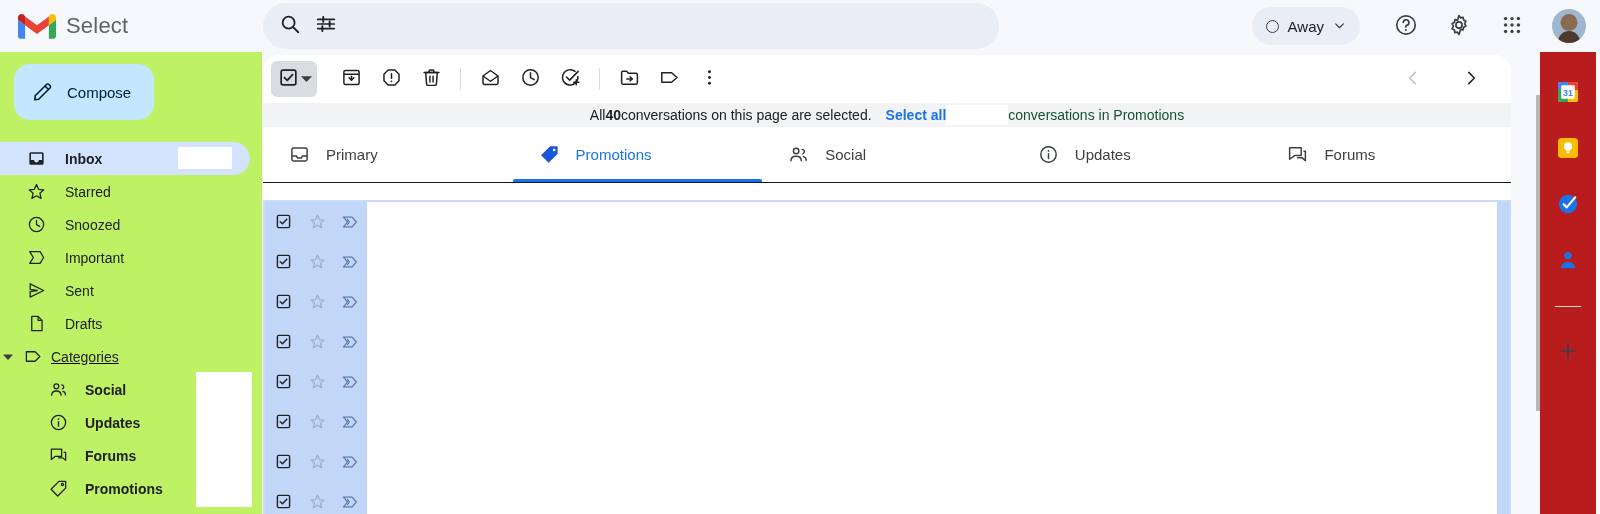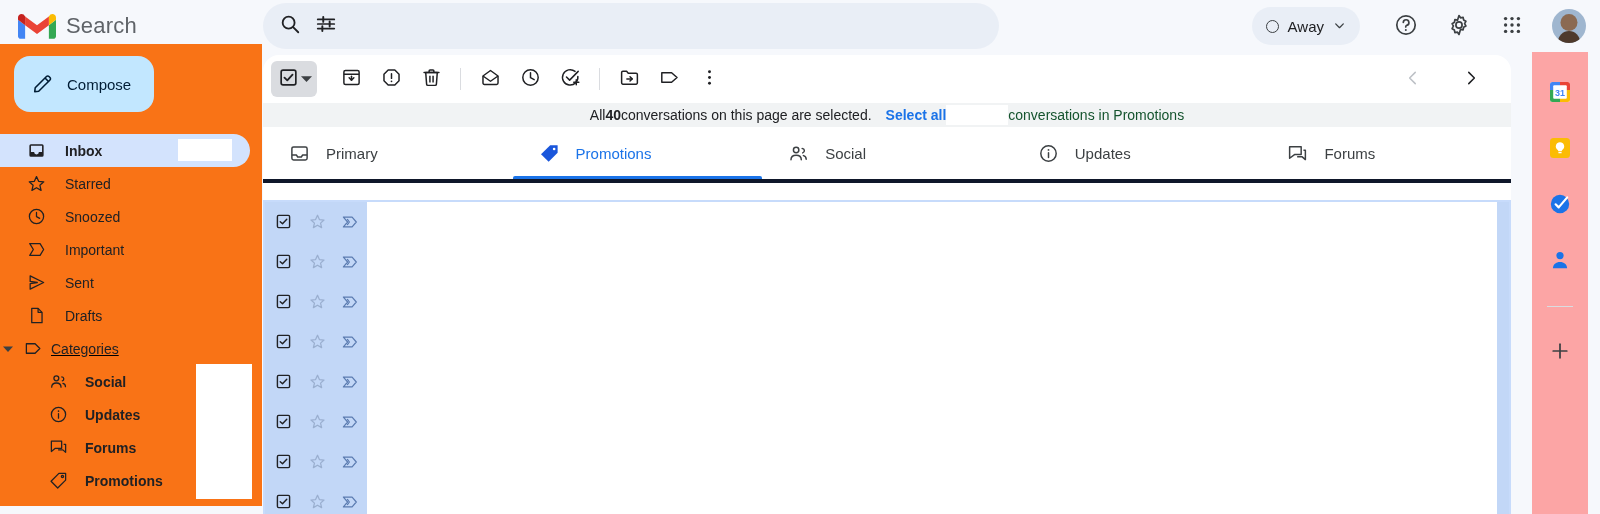--- a/index.html
+++ b/index.html
@@ -60,22 +60,22 @@
     content: ""; position: absolute; left: 50%; bottom: -4px; width: 22px; height: 16px;
     transform: translateX(-50%); border-radius: 11px 11px 0 0; background: #4e3a2c;
   }
   .avatar::before {
     content: ""; position: absolute; left: 50%; top: 5px; width: 17px; height: 17px;
     transform: translateX(-50%); border-radius: 50%; background: #8b6a52; z-index: 2;
   }
 
   
   .sidebar {
-    position: absolute; left: 0; top: 44px; width: 262px; height: 462px;
-    background: #f97316; padding-top: 7px; overflow: hidden;
+    position: absolute; left: 0; top: 52px; width: 262px; height: 462px;
+    background: #bef264; padding-top: 7px; overflow: hidden;
   }
   .compose {
     display: flex; align-items: center; gap: 13px;
     margin: 5px 0 0 14px; width: 140px; height: 56px;
     border-radius: 16px; background: #c2e7ff; border: none; cursor: pointer;
     padding-left: 18px; font-family: inherit;
   }
   .compose-label { font-size: 15px; color: #001d35; font-weight: 500; }
 
   .nav { margin-top: 22px; }
@@ -128,21 +128,21 @@
   .banner {
     height: 24px; background: #f1f3f4; display: flex; align-items: center;
     justify-content: center; font-size: 14px; color: #202124; gap: 0;
   }
   .banner b { font-weight: 700; }
   .banner-link { color: #1a73e8; font-weight: 700; cursor: pointer; margin-left: 14px; }
   .banner-gap { display: inline-block; width: 62px; height: 20px; background: #ffffff; }
   .banner-tail { color: #14532d; font-weight: 400; cursor: pointer; }
 
   
-  .tabs { display: flex; height: 56px; border-bottom: 4px solid #0f172a; }
+  .tabs { display: flex; height: 56px; border-bottom: 1px solid #0f172a; justify-content: center; }
   .tab {
     flex: 1; display: flex; align-items: center; gap: 16px; padding-left: 26px;
     cursor: pointer; position: relative; font-size: 14px; color: #5f6368;
   }
   .tab .tab-label { color: #3c4043; font-size: 15px; }
   .tab.active .tab-label { color: #1a73e8; font-weight: 500; }
   .tab.active::after {
     content: ""; position: absolute; left: 0; right: 0; bottom: 0; height: 3px;
     background: #1a73e8; border-radius: 2px 2px 0 0;
   }
@@ -168,22 +168,22 @@
   .row-right-strip { width: 12px; height: 40px; background: #c2d7f7; flex: none; }
 
   
   .scrollbar {
     position: absolute; left: 1536px; top: 95px; width: 11px; height: 316px;
     background: #b7b7b7; border-radius: 0;
   }
 
   
   .rail {
-    position: absolute; right: 12px; top: 52px; width: 56px; height: 462px;
-    background: #fca5a5; display: flex; flex-direction: column;
+    position: absolute; right: 4px; top: 52px; width: 56px; height: 462px;
+    background: #b91c1c; display: flex; flex-direction: column;
     align-items: center; padding-top: 28px; gap: 30px;
   }
   .rail-btn {
     width: 26px; height: 26px; border: none; background: transparent; cursor: pointer;
     display: flex; align-items: center; justify-content: center; padding: 0;
   }
   .rail-div { width: 26px; height: 1px; background: #dadce0; margin: 2px 0; }
 </style>
 </head>
 <body>
@@ -194,21 +194,21 @@
     <div class="brand">
       <span>
         <svg class="gmail-logo" viewBox="0 0 48 36">
           <path fill="#4285f4" d="M2 34h7V17L0 10v20a4 4 0 0 0 2 4z"></path>
           <path fill="#34a853" d="M39 34h7a4 4 0 0 0 2-4V10l-9 7z"></path>
           <path fill="#fbbc04" d="M39 6v11l9-7V7.2C48 3.5 43.8 1.4 40.9 3.6z"></path>
           <path fill="#ea4335" d="M9 17V6l15 11L39 6v11L24 28z"></path>
           <path fill="#c5221f" d="M0 7.2V10l9 7V6L7.1 3.6C4.2 1.4 0 3.5 0 7.2z"></path>
         </svg>
       </span>
-      <span class="brand-name">Search</span>
+      <span class="brand-name">Select</span>
     </div>
 
     <div class="search-wrap">
       <div class="search-box">
         <span>
           <svg width="22" height="22" viewBox="0 0 24 24" fill="none" stroke="#202124" stroke-width="2">
             <circle cx="10.5" cy="10.5" r="6.5"></circle>
               <line x1="15.4" y1="15.4" x2="21" y2="21" stroke-linecap="round"></line>
           </svg>
         </span>

